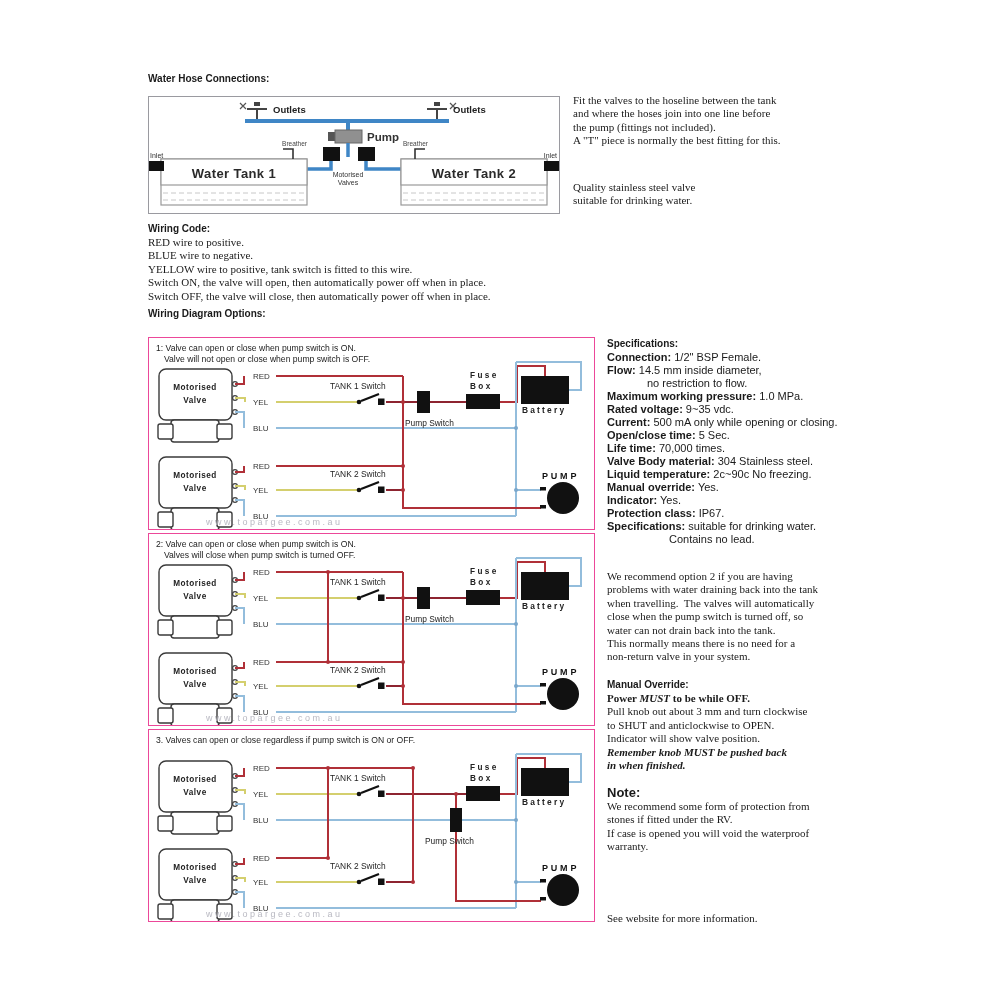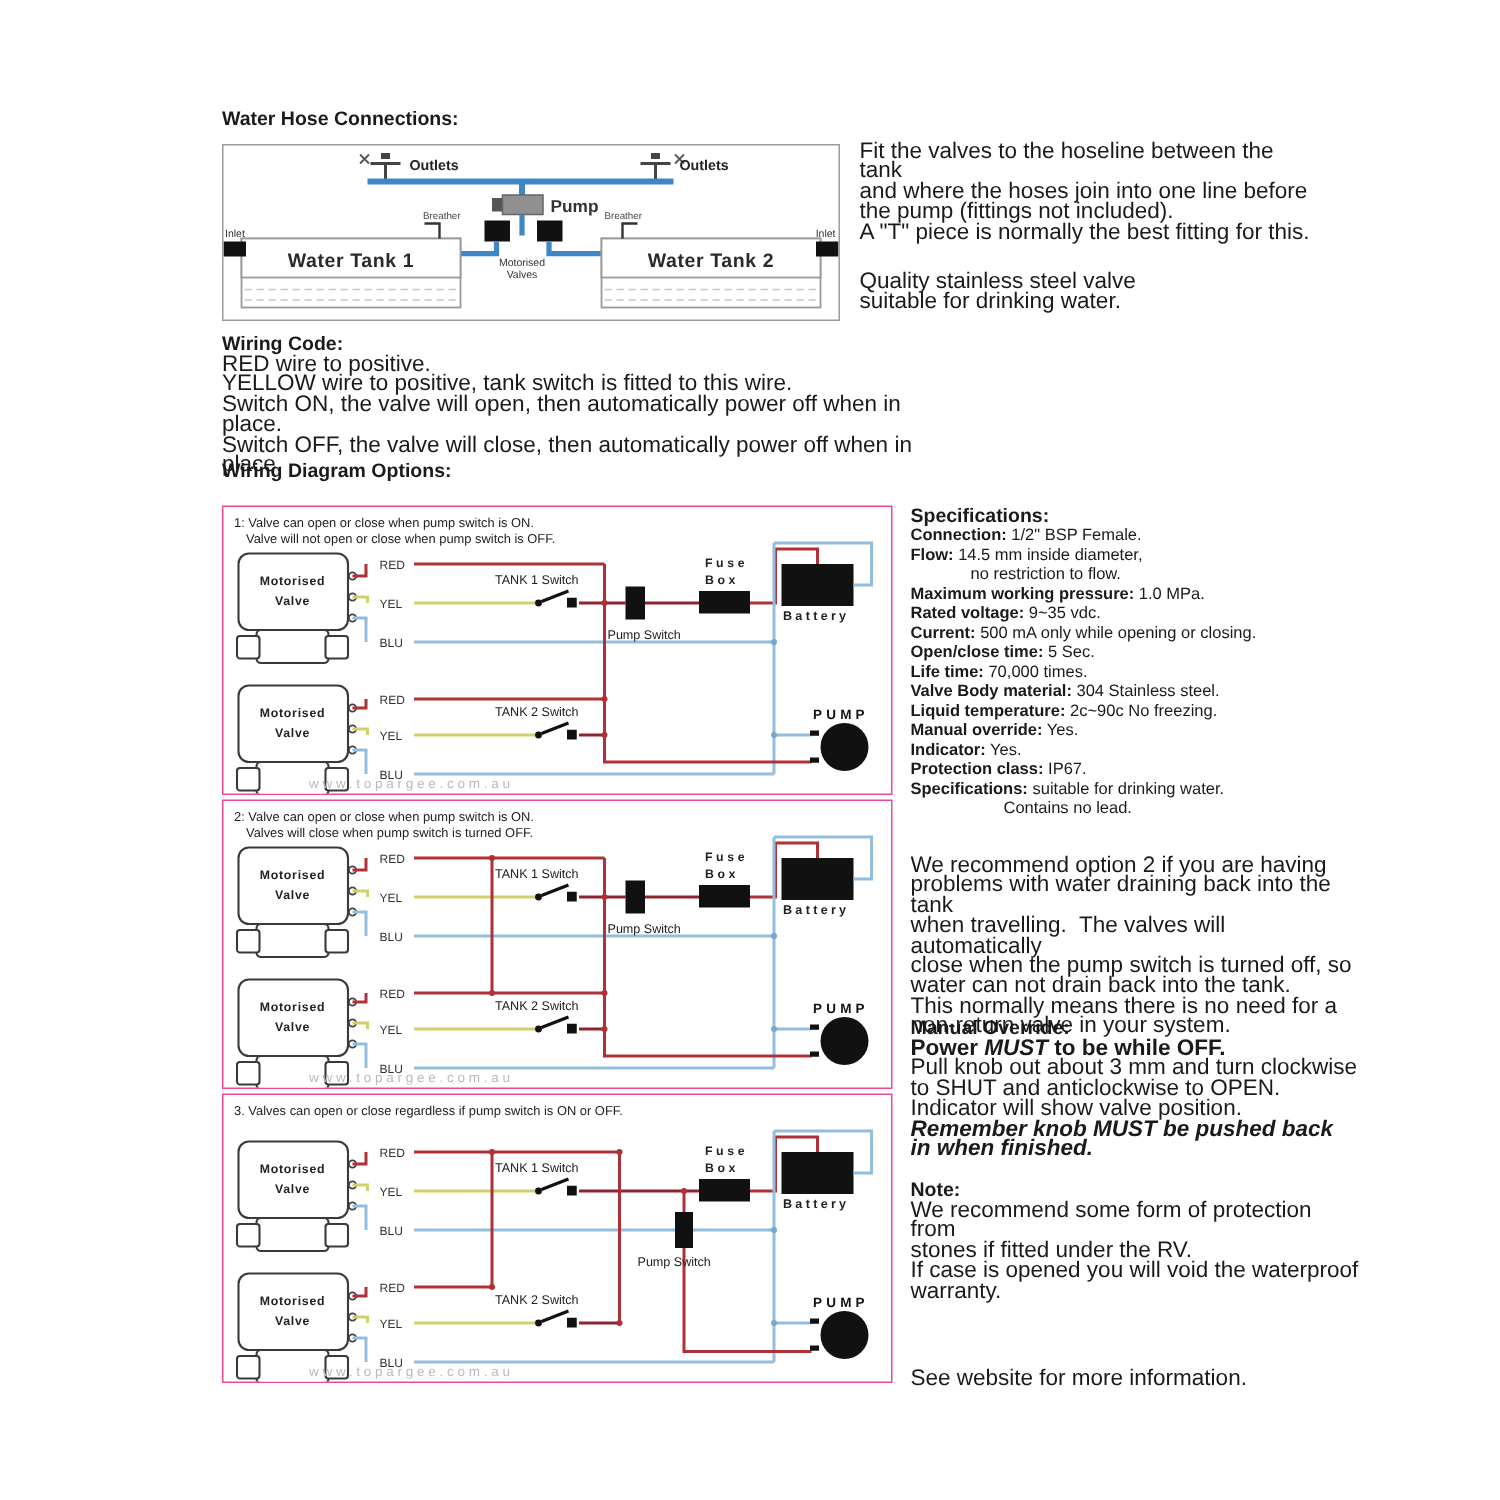--- a/index.html
+++ b/index.html
@@ -1,20 +1,20 @@
 <!DOCTYPE html>
 <html><head>
 <meta charset="utf-8">
 <style>
   html,body{margin:0;padding:0;background:#fff;}
   body{width:1000px;height:1000px;font-family:"Liberation Sans",sans-serif;color:#1a1a1a;}
   .page{position:relative;width:1000px;height:1000px;background:#fff;overflow:hidden;}
   .abs{position:absolute;}
-  .h{font-weight:bold;font-size:13px;line-height:14px;white-space:pre-wrap;}
-  .t11{font-size:15px;line-height:13.4px;white-space:pre-wrap;}
+  .h{font-weight:bold;font-size:10px;line-height:14px;white-space:pre-wrap;}
+  .t11{font-size:11px;line-height:13.4px;white-space:pre-wrap;font-family:Liberation Serif, serif;}
   .b{font-weight:bold;}
   .bi{font-weight:bold;font-style:italic;}
   .specrow{font-size:11px;line-height:13px;white-space:pre-wrap;}
   .indent1{padding-left:40px;}
   .indent2{padding-left:62px;}
   .dbox{position:absolute;left:148px;width:445px;height:191px;border:1px solid #ec4899;background:#fff;}
   .hosebox{position:absolute;left:148px;top:96px;width:410px;height:116px;border:1px solid #9a9aa0;background:#fff;}
   svg{display:block;}
   svg text{font-family:"Liberation Sans",sans-serif;}
   .dh{font-size:8.6px;fill:#222;}
@@ -123,20 +123,21 @@
     <div class="t11">A "T" piece is normally the best fitting for this.</div>
   </div>
   <div class="abs" style="left:573px;top:181px;width:300px;">
     <div class="t11">Quality stainless steel valve</div>
     <div class="t11">suitable for drinking water.</div>
   </div>
 
   <div class="abs" style="left:148px;top:222px;width:460px;">
     <div class="h">Wiring Code:</div>
     <div class="t11">RED wire to positive.</div>
+    <div class="t11">BLUE wire to negative.</div>
     <div class="t11">YELLOW wire to positive, tank switch is fitted to this wire.</div>
     <div class="t11">Switch ON, the valve will open, then automatically power off when in place.</div>
     <div class="t11">Switch OFF, the valve will close, then automatically power off when in place.</div>
   </div>
 
   <div class="abs" style="left:148px;top:307px;width:460px;">
     <div class="h">Wiring Diagram Options:</div>
   </div>
 
   <div class="dbox" style="top:337px;">

